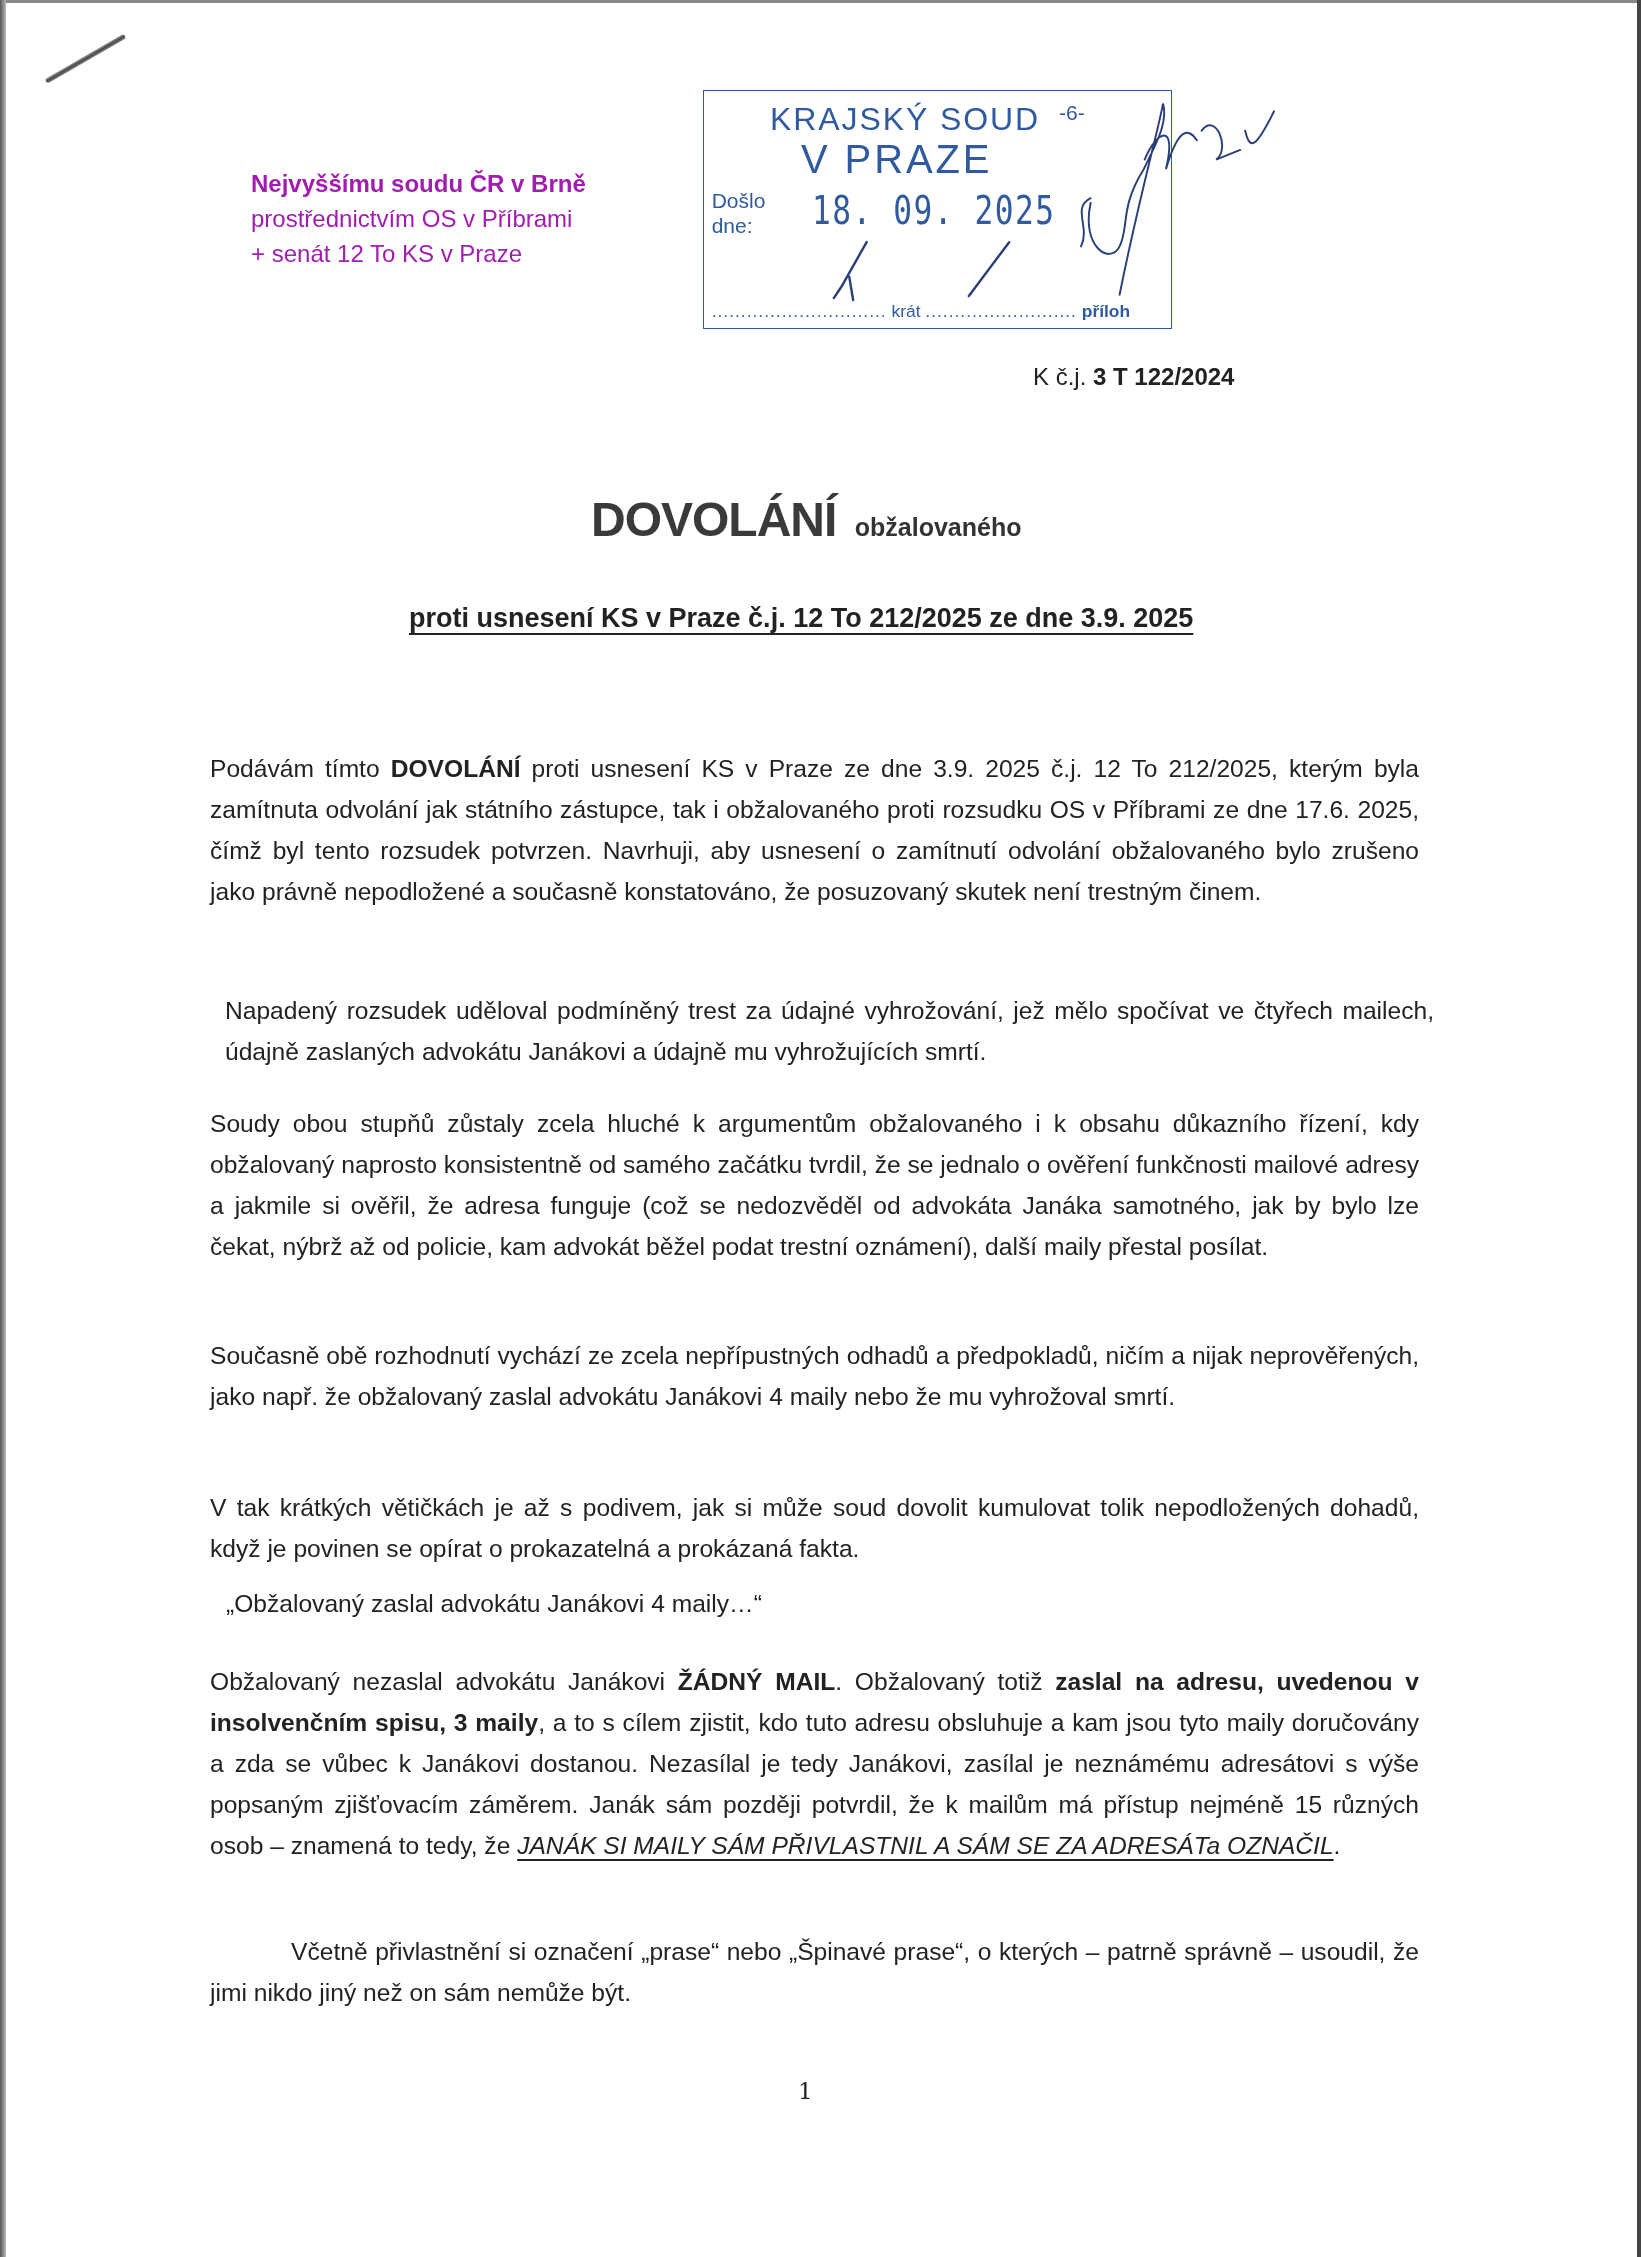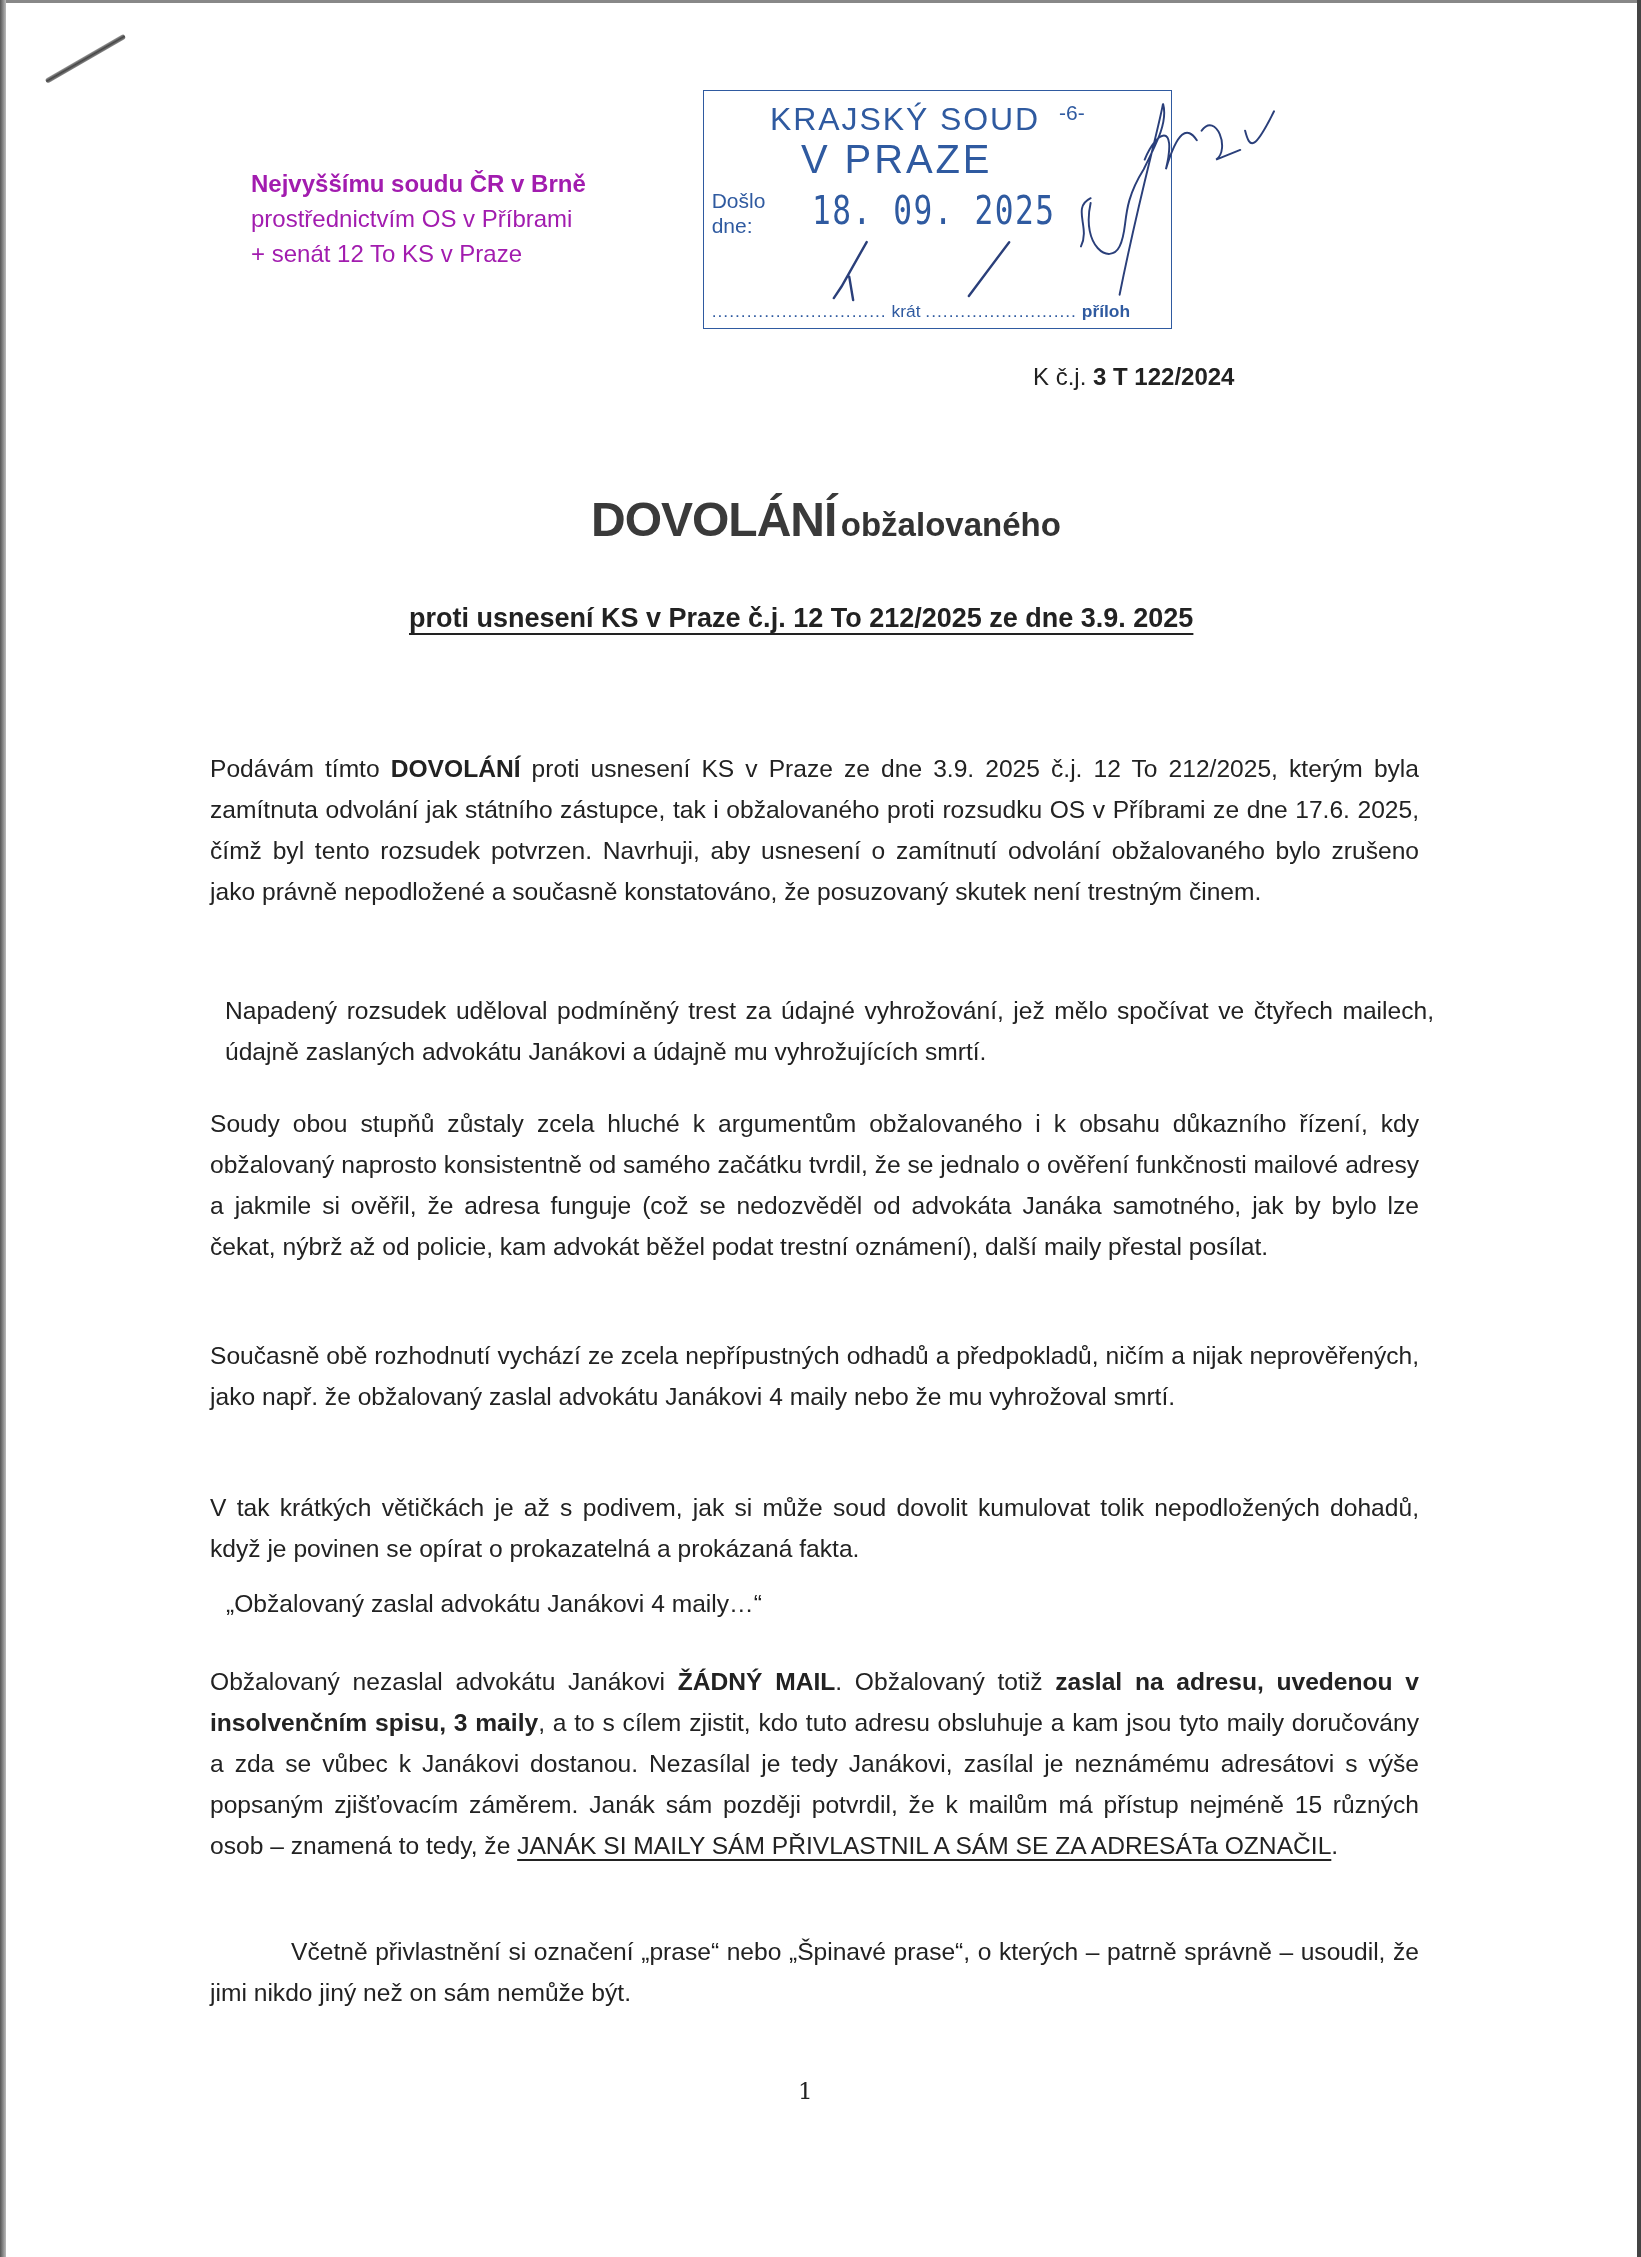--- a/index.html
+++ b/index.html
@@ -16,25 +16,25 @@
   .stamp .num6 { position:absolute; left:355px; top:9.7px; font-size:21px; }
   .stamp .doslo { position:absolute; left:7.7px; top:97px; font-size:21px; line-height:25px; }
   .stamp .date { position:absolute; left:108px; top:97px; font-size:39px; letter-spacing:1.9px; transform:scaleX(0.8); transform-origin:left; font-family:"DejaVu Sans Mono", monospace; }
   .stamp .footer { position:absolute; left:7.7px; bottom:5.8px; font-size:17.4px; white-space:nowrap; }
   .stamp .footer .dots { letter-spacing:1px; }
   .hand { position:absolute; }
   .ref { position:absolute; left:1033px; top:363px; font-size:24px; }
   .ref b { font-weight:bold; }
   .title { position:absolute; left:591px; top:492px; white-space:nowrap; }
   .title .big { font-size:48px; font-weight:bold; color:#3a3a3a; letter-spacing:-1px; }
-  .title .small { font-size:33px; font-weight:bold; color:#333; }
+  .title .small { font-size:25px; font-weight:bold; color:#333;margin-left:14px; }
   .subtitle { position:absolute; left:409px; top:603px; font-size:27px; font-weight:bold; text-decoration:underline; text-underline-offset:5.8px; white-space:nowrap; }
   .para { position:absolute; left:210px; width:1209px; font-size:24.6px; line-height:41px; text-align:justify; color:#222; }
   .para b { font-weight:bold; }
-  .para u { text-underline-offset:4.8px; }
+  .para u { text-underline-offset:4.8px;font-style:italic; }
   .indent { text-indent:81px; }
   .pageno { position:absolute; left:798px; top:2078px; font-size:23px; font-family:"DejaVu Serif", serif; }
 </style>
 </head>
 <body>
 
 <div class="edge-top"></div>
 <div class="edge-left"></div>
 <div class="edge-right"></div>
 <div class="staple"></div>

